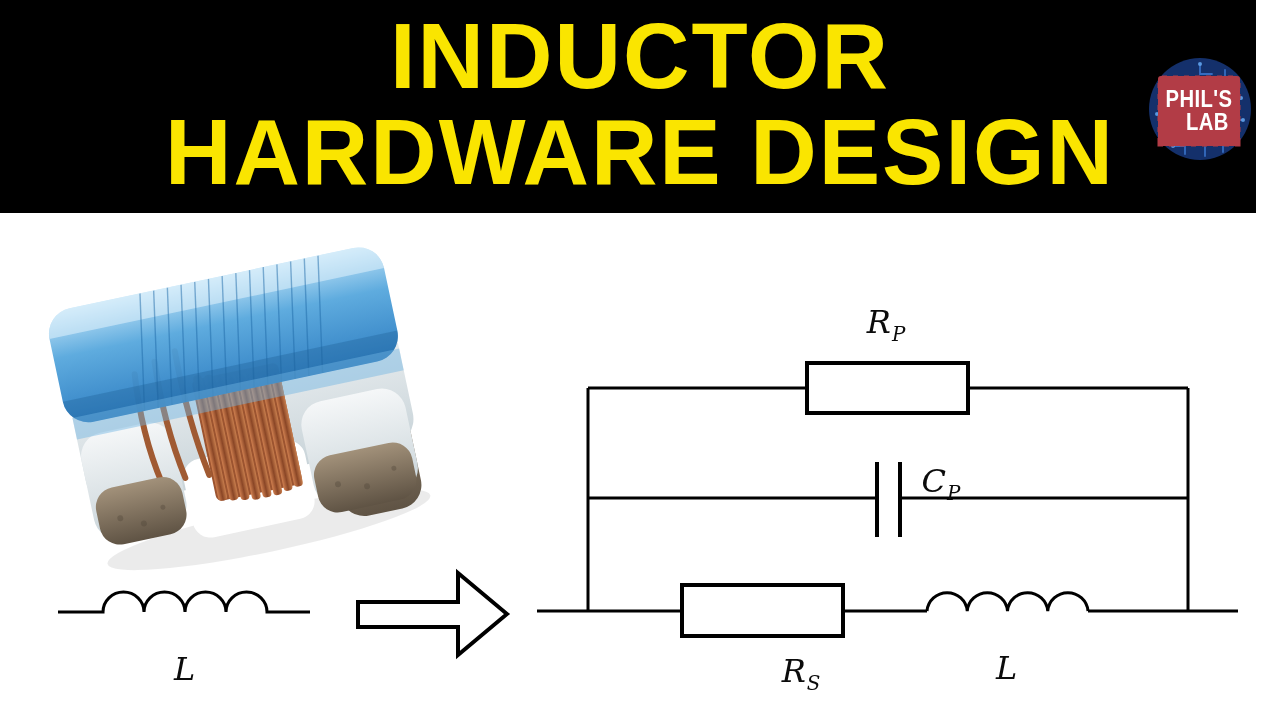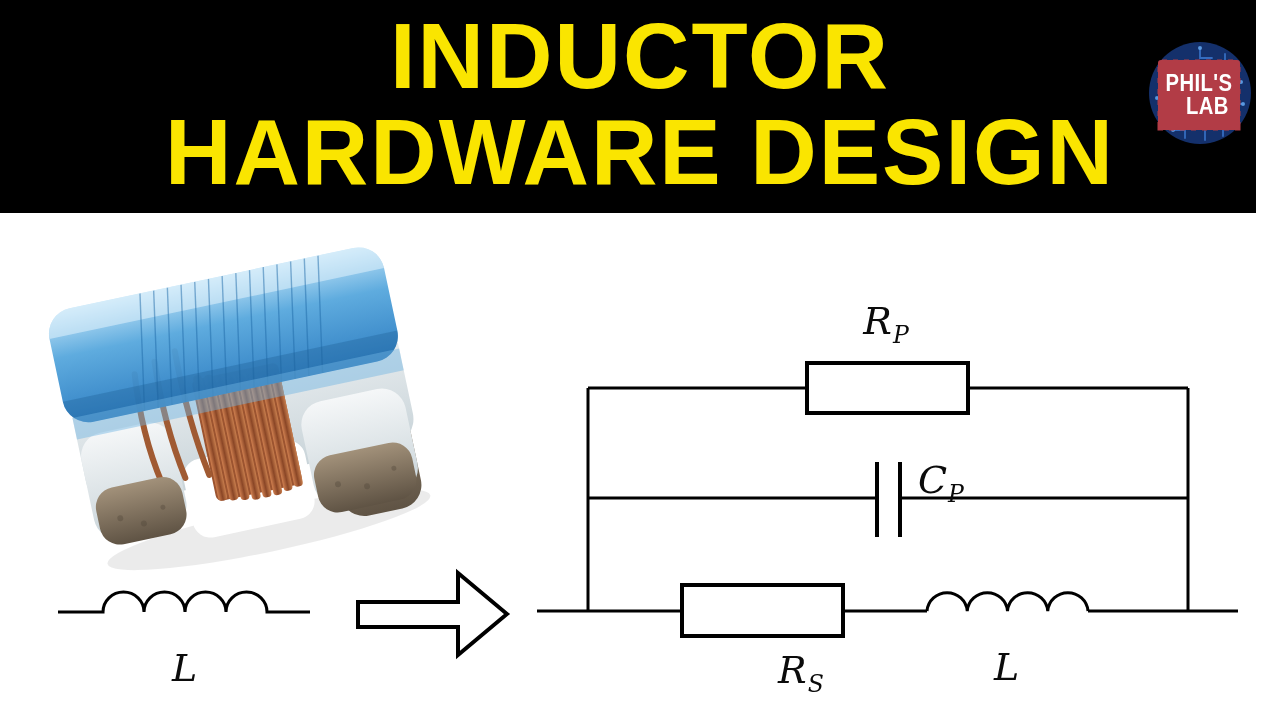--- a/index.html
+++ b/index.html
@@ -6,34 +6,34 @@
   .stage{position:relative;width:1256px;height:720px;overflow:hidden;background:#ffffff;
          font-family:"Liberation Sans",sans-serif;}
   
   .header{position:absolute;left:0;top:0;width:1280px;height:213px;background:#000000;}
   .title{position:absolute;left:0;right:0;text-align:center;color:#fae500;
          font-weight:bold;font-size:92px;line-height:100px;letter-spacing:2px;
          font-family:"Liberation Sans",sans-serif;}
   .title.line1{top:6px;}
   .title.line2{top:102px;text-align:center;}
   
-  .logo{position:absolute;left:1145px;top:38px;width:110px;height:110px;}
+  .logo{position:absolute;left:1145px;top:54px;width:110px;height:110px;}
   .logo svg{position:absolute;left:0;top:0;}
   .logo-text{position:absolute;left:13px;top:22px;width:82px;height:70px;
              display:flex;flex-direction:column;justify-content:center;align-items:center;
              color:#ffffff;font-weight:bold;line-height:1.02;
              transform:scaleX(0.88);}
   .logo-text .l1{font-size:23px;letter-spacing:0.5px;}
   .logo-text .l2{font-size:23px;align-self:flex-end;padding-right:7px;letter-spacing:0.5px;}
   
   .diagram-svg{position:absolute;left:0;top:0;}
   .photo-svg{position:absolute;left:48px;top:233px;}
   .mlabel{position:absolute;transform:translate(-50%,-50%);
           font-family:"DejaVu Serif","Liberation Serif",serif;font-style:italic;
-          font-size:38px;color:#0b0b0b;white-space:nowrap;}
+          font-size:32px;color:#0b0b0b;white-space:nowrap;}
   .mlabel sub{font-size:0.62em;font-style:italic;vertical-align:-0.4em;margin-left:1px;}
 </style>
 </head>
 <body>
 
 <div class="stage">
 
   <div class="header">
     <div class="title line1">INDUCTOR</div>
     <div class="title line2">HARDWARE DESIGN</div>

